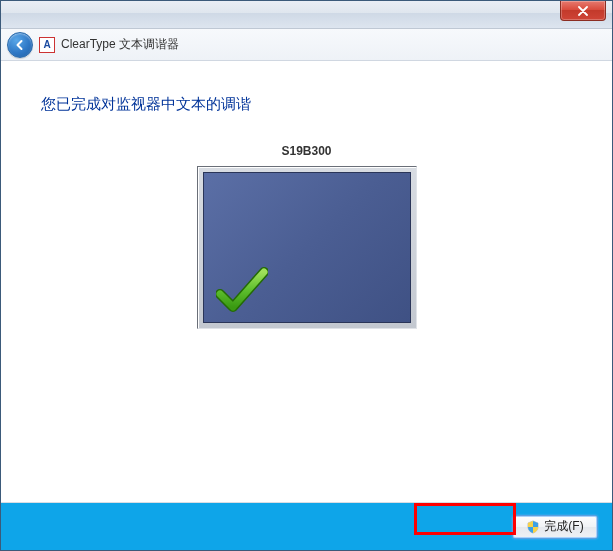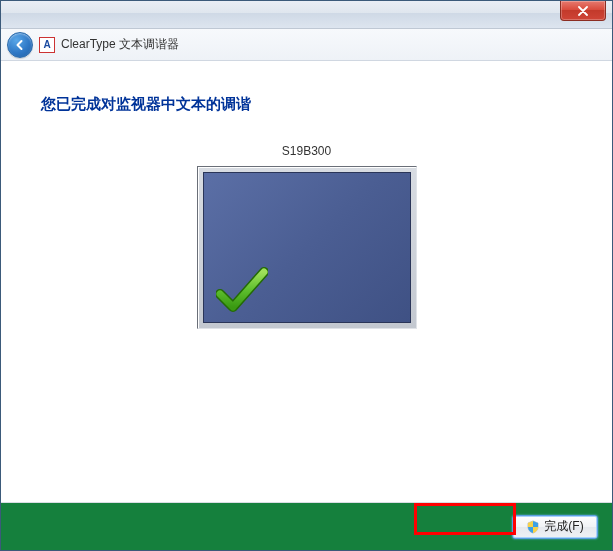--- a/index.html
+++ b/index.html
@@ -85,33 +85,34 @@
     }
     .content {
       flex: 1;
       background: #fff;
       padding: 34px 40px 10px 40px;
       position: relative;
     }
     .headline {
       color: #003399;
       font-size: 15px;
-      font-weight: bold;
+      font-weight: normal;
       margin-bottom: 30px;
     }
     .monitor-area {
       display: flex;
       flex-direction: column;
       align-items: center;
       margin-top: 30px;
     }
     .monitor-label {
       font-size: 12px;
       color: #333;
       margin-bottom: 8px;
+      font-weight: bold;
     }
     .monitor-frame {
       width: 220px;
       height: 163px;
       border: 1px solid #6a6f78;
       border-right-color: #e0e3e8;
       border-bottom-color: #e0e3e8;
       background: linear-gradient(to bottom, #d8dce2, #c3c8d0);
       padding: 5px;
       box-shadow: inset 1px 1px 0 #fff;
@@ -126,21 +127,21 @@
     .checkmark {
       position: absolute;
       left: 12px;
       bottom: 8px;
       width: 52px;
       height: 50px;
     }
     .footer {
       height: 48px;
       border-top: 1px solid #d8dde4;
-      background: #15803d;
+      background: #0ea5e9;
       display: flex;
       align-items: center;
       justify-content: flex-end;
       padding: 0 14px;
       gap: 10px;
     }
     .win-btn {
       min-width: 86px;
       height: 24px;
       border: 1px solid #8a8f99;

